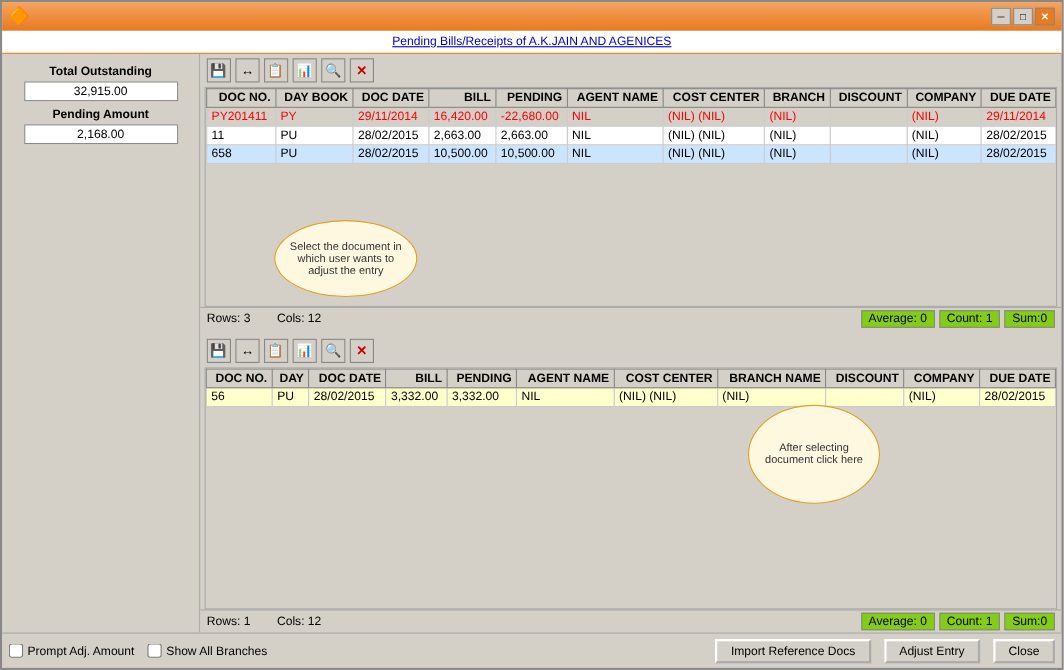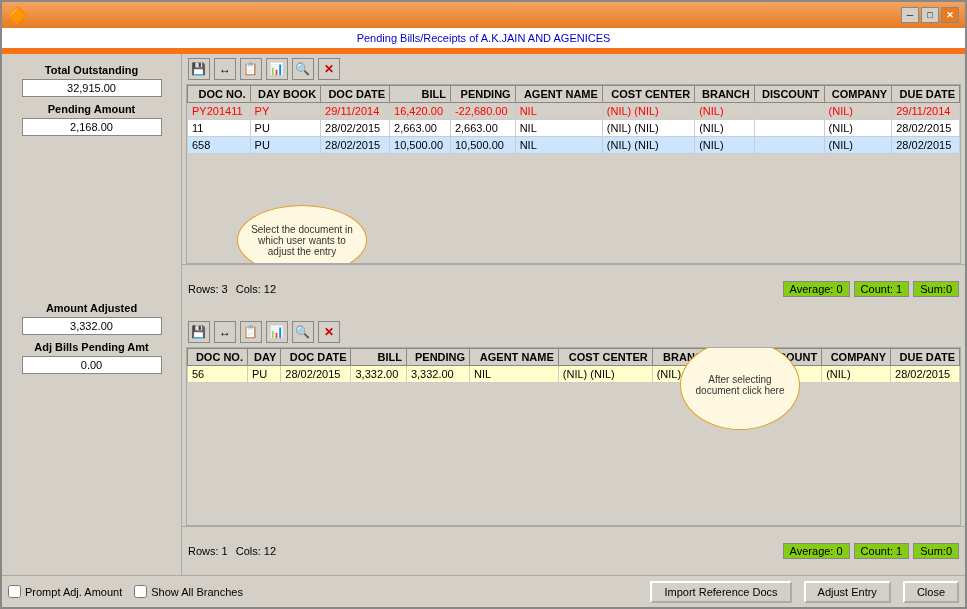--- a/index.html
+++ b/index.html
@@ -46,21 +46,22 @@
       cursor: pointer;
       color: #000;
     }
     .title-bar-btn.close-btn { background: #e87a20; color: white; }
     .subtitle-bar {
       background: white;
       padding: 4px;
       text-align: center;
       color: #0000cc;
       font-size: 11px;
-      border-bottom: 6px solid #f97316;
+      border-bottom: 1px solid #f97316;
+      text-decoration: underline;
     }
     .main-content {
       display: flex;
       flex: 1;
       overflow: hidden;
     }
     .left-panel {
       width: 180px;
       background: #d4d0c8;
       border-right: 1px solid #aaa;
@@ -135,26 +136,26 @@
       border: 1px solid #ccc;
       padding: 2px 4px;
       white-space: nowrap;
     }
     .row-red td { color: red; }
     .row-selected td { background: #cce5ff; }
     .row-normal td { background: white; }
     .row-highlight td { background: #ffffcc; }
     .status-bar {
       background: #d4d0c8;
-      padding: 16px 6px;
+      padding: 2px 6px;
       font-size: 11px;
       border-top: 1px solid #aaa;
       display: flex;
       align-items: center;
-      gap: 8px;
+      gap: 24px;
     }
     .status-right {
       margin-left: auto;
       display: flex;
       gap: 4px;
     }
     .status-item {
       border: 1px solid #888;
       padding: 1px 6px;
       background: #84cc16;
@@ -240,26 +241,20 @@
   </div>
 
   <div class="main-content">
 
     <div class="left-panel">
       <div class="stat-label">Total Outstanding</div>
       <div class="stat-value">32,915.00</div>
       <div class="stat-label">Pending Amount</div>
       <div class="stat-value">2,168.00</div>
 
-      <div class="left-stat-section">
-        <div class="stat-label">Amount Adjusted</div>
-        <div class="stat-value">3,332.00</div>
-        <div class="stat-label">Adj Bills Pending Amt</div>
-        <div class="stat-value">0.00</div>
-      </div>
     </div>
 
     <div class="right-panel">
 
       <div class="toolbar">
         <div class="toolbar-btn">💾</div>
         <div class="toolbar-btn">↔</div>
         <div class="toolbar-btn">📋</div>
         <div class="toolbar-btn">📊</div>
         <div class="toolbar-btn">🔍</div>
@@ -319,21 +314,21 @@
               <td>NIL</td>
               <td>(NIL) (NIL)</td>
               <td>(NIL)</td>
               <td></td>
               <td>(NIL)</td>
               <td>28/02/2015</td>
             </tr>
           </tbody>
         </table>
 
-        <div style="position:absolute; left:30px; top:110px;">
+        <div style="position:absolute; left:42px; top:110px;">
           <div class="bubble">Select the document in which user wants to adjust the entry</div>
         </div>
       </div>
 
       <div class="status-bar">
         <span>Rows: 3</span>
         <span>Cols: 12</span>
         <div class="status-right">
           <span class="status-item">Average: 0</span>
           <span class="status-item">Count: 1</span>

